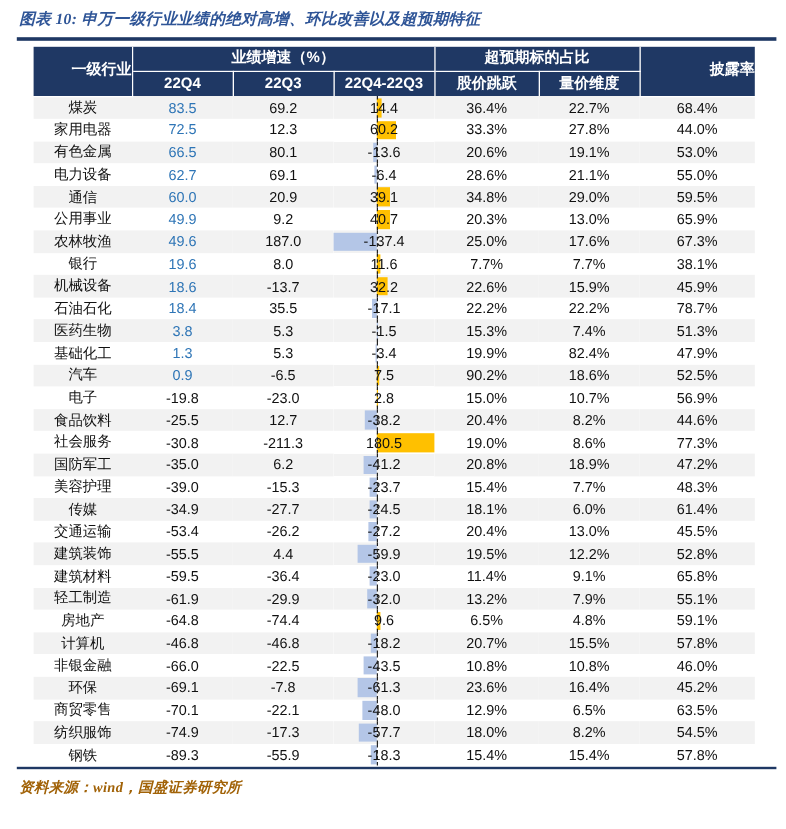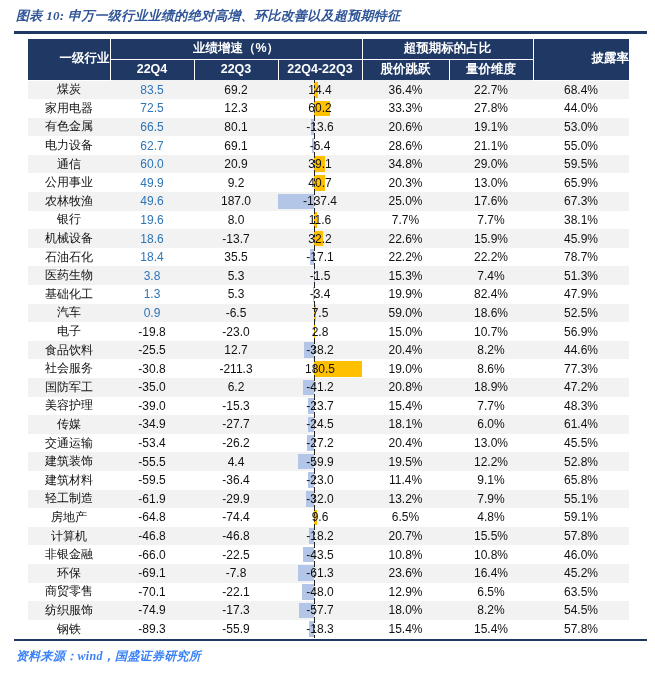--- a/index.html
+++ b/index.html
@@ -42,21 +42,21 @@
   }
   td.diff .zeroline{
     position:absolute;left:43%;top:0;bottom:0;width:0;
     border-left:1px dashed #222222;z-index:2;
   }
   td.diff .val{position:relative;z-index:1;}
   .source-note{
     margin:7px 10px 0 16px;
     font-family:"Liberation Serif","DejaVu Serif",serif;
     font-style:italic;font-weight:bold;font-size:12px;
-    color:#3b82f6;letter-spacing:.3px;
+    color:#a16207;letter-spacing:.3px;
   }
 </style>
 </head>
 <body>
 
 <div class="fig-title">图表 10: 申万一级行业业绩的绝对高增、环比改善以及超预期特征</div>
 <div class="rule"></div>
 
 <table>
   <colgroup>
@@ -190,21 +190,21 @@
         <td class="diff"><span class="bar" style="left: 41.936%; width: 1.06405%; background: rgb(180, 198, 231);"></span><span class="zeroline"></span><span class="val">-3.4</span></td>
         <td class="">19.9%</td>
         <td class="">82.4%</td>
         <td class="">47.9%</td>
       </tr>
       <tr>
         <td class="industry">汽车</td>
         <td class="q4 q4pos">0.9</td>
         <td class="">-6.5</td>
         <td class="diff"><span class="bar" style="left: 43%; width: 2.36842%; background: rgb(255, 192, 0);"></span><span class="zeroline"></span><span class="val">7.5</span></td>
-        <td class="">59.0%</td>
+        <td class="">90.2%</td>
         <td class="">18.6%</td>
         <td class="">52.5%</td>
       </tr>
       <tr>
         <td class="industry">电子</td>
         <td class="q4 ">-19.8</td>
         <td class="">-23.0</td>
         <td class="diff"><span class="bar" style="left: 43%; width: 1.04211%; background: rgb(255, 192, 0);"></span><span class="zeroline"></span><span class="val">2.8</span></td>
         <td class="">15.0%</td>
         <td class="">10.7%</td>

